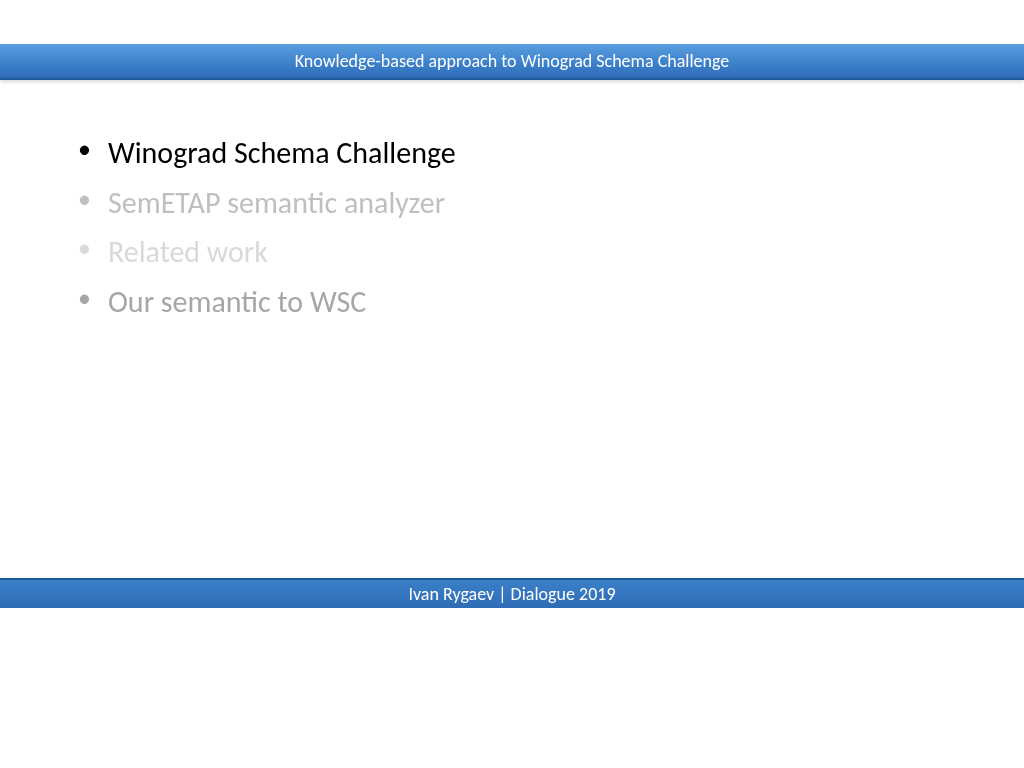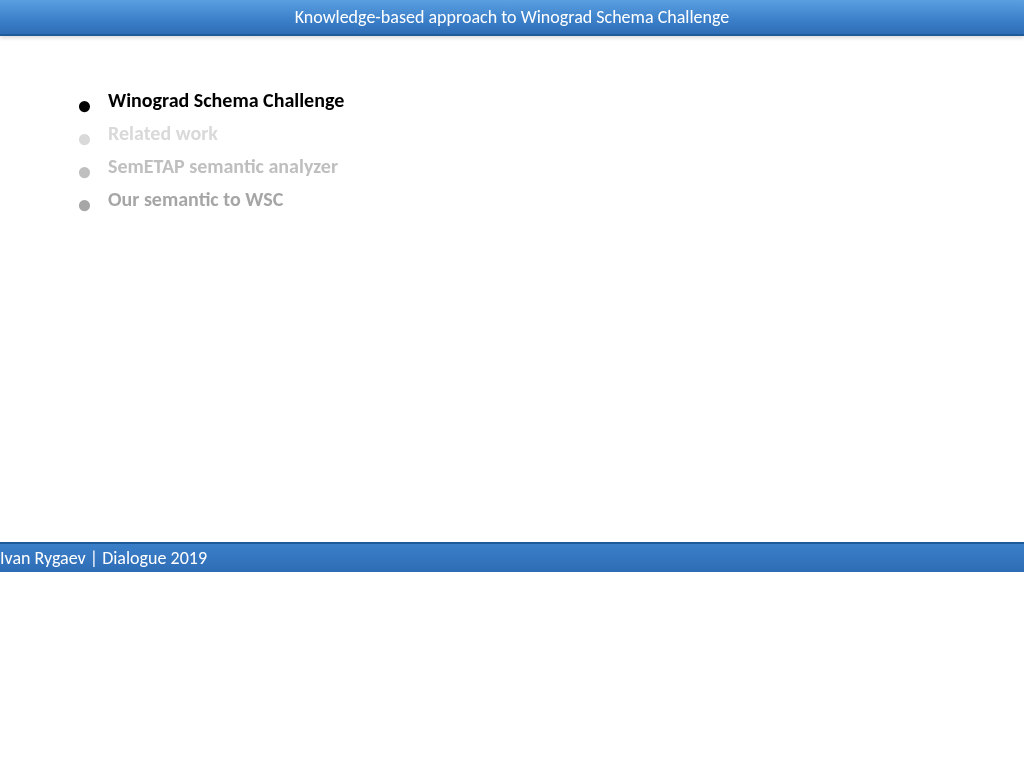--- a/index.html
+++ b/index.html
@@ -1,17 +1,17 @@
 <!DOCTYPE html>
 <html><head>
 <meta charset="utf-8">
 <style>
   * { margin: 0; padding: 0; box-sizing: border-box; }
   html, body { width: 1024px; height: 768px; font-family: Calibri, "Segoe UI", sans-serif; background: #fff; overflow: hidden; }
-  .slide { position: relative; width: 1024px; height: 576px; }
+  .slide { position: relative; width: 1024px; height: 576px; margin-top: 44px; }
   .header-bar {
     width: 100%;
     height: 36px;
     background: linear-gradient(to bottom, #5a9fe0 0%, #3b7fc9 60%, #2e6db6 100%);
     border-bottom: 2px solid #1e5a99;
     color: #fff;
     font-size: 18px;
     text-align: center;
     line-height: 34px;
     box-shadow: 0 2px 4px rgba(0,0,0,0.15);
@@ -22,64 +22,64 @@
     font-weight: 400;
     color: #000;
     margin-top: 28px;
     letter-spacing: 0.5px;
   }
   .content {
     margin: 48px 0 0 72px;
   }
   .toc-list { list-style: none; }
   .toc-item {
-    font-size: 20px;
+    font-size: 30px;
     line-height: 1.65;
     position: relative;
     padding-left: 36px;
-    font-weight: bold;
   }
   .toc-item::before {
     content: "•";
     position: absolute;
     left: 6px;
     top: 0;
     font-size: 26px;
   }
   .active { color: #000; }
   .active::before { color: #000; }
   .dim1 { color: #d9d9d9; }
   .dim1::before { color: #d9d9d9; }
   .dim2 { color: #bfbfbf; }
   .dim2::before { color: #bfbfbf; }
   .dim3 { color: #a6a6a6; }
   .dim3::before { color: #a6a6a6; }
   .footer-bar {
     position: absolute;
-    bottom: 4px;
+    bottom: 12px;
     left: 0;
     width: 100%;
     height: 30px;
     background: linear-gradient(to bottom, #3b7fc9 0%, #2e6db6 100%);
     border-top: 2px solid #1e5a99;
     color: #fff;
     font-size: 18px;
+    text-align: center;
     line-height: 28px;
   }
 </style>
 </head>
 <body>
 
 <div class="slide">
   <div class="header-bar">Knowledge-based approach to Winograd  Schema Challenge</div>
 
 
   <div class="content">
     <ul class="toc-list">
       <li class="toc-item active">Winograd Schema Challenge</li>
+      <li class="toc-item dim2">SemETAP semantic analyzer</li>
       <li class="toc-item dim1">Related work</li>
-      <li class="toc-item dim2">SemETAP semantic analyzer</li>
       <li class="toc-item dim3">Our semantic to WSC</li>
     </ul>
   </div>
 
   <div class="footer-bar">Ivan Rygaev  |  Dialogue 2019</div>
 </div>
 
 </body></html>

